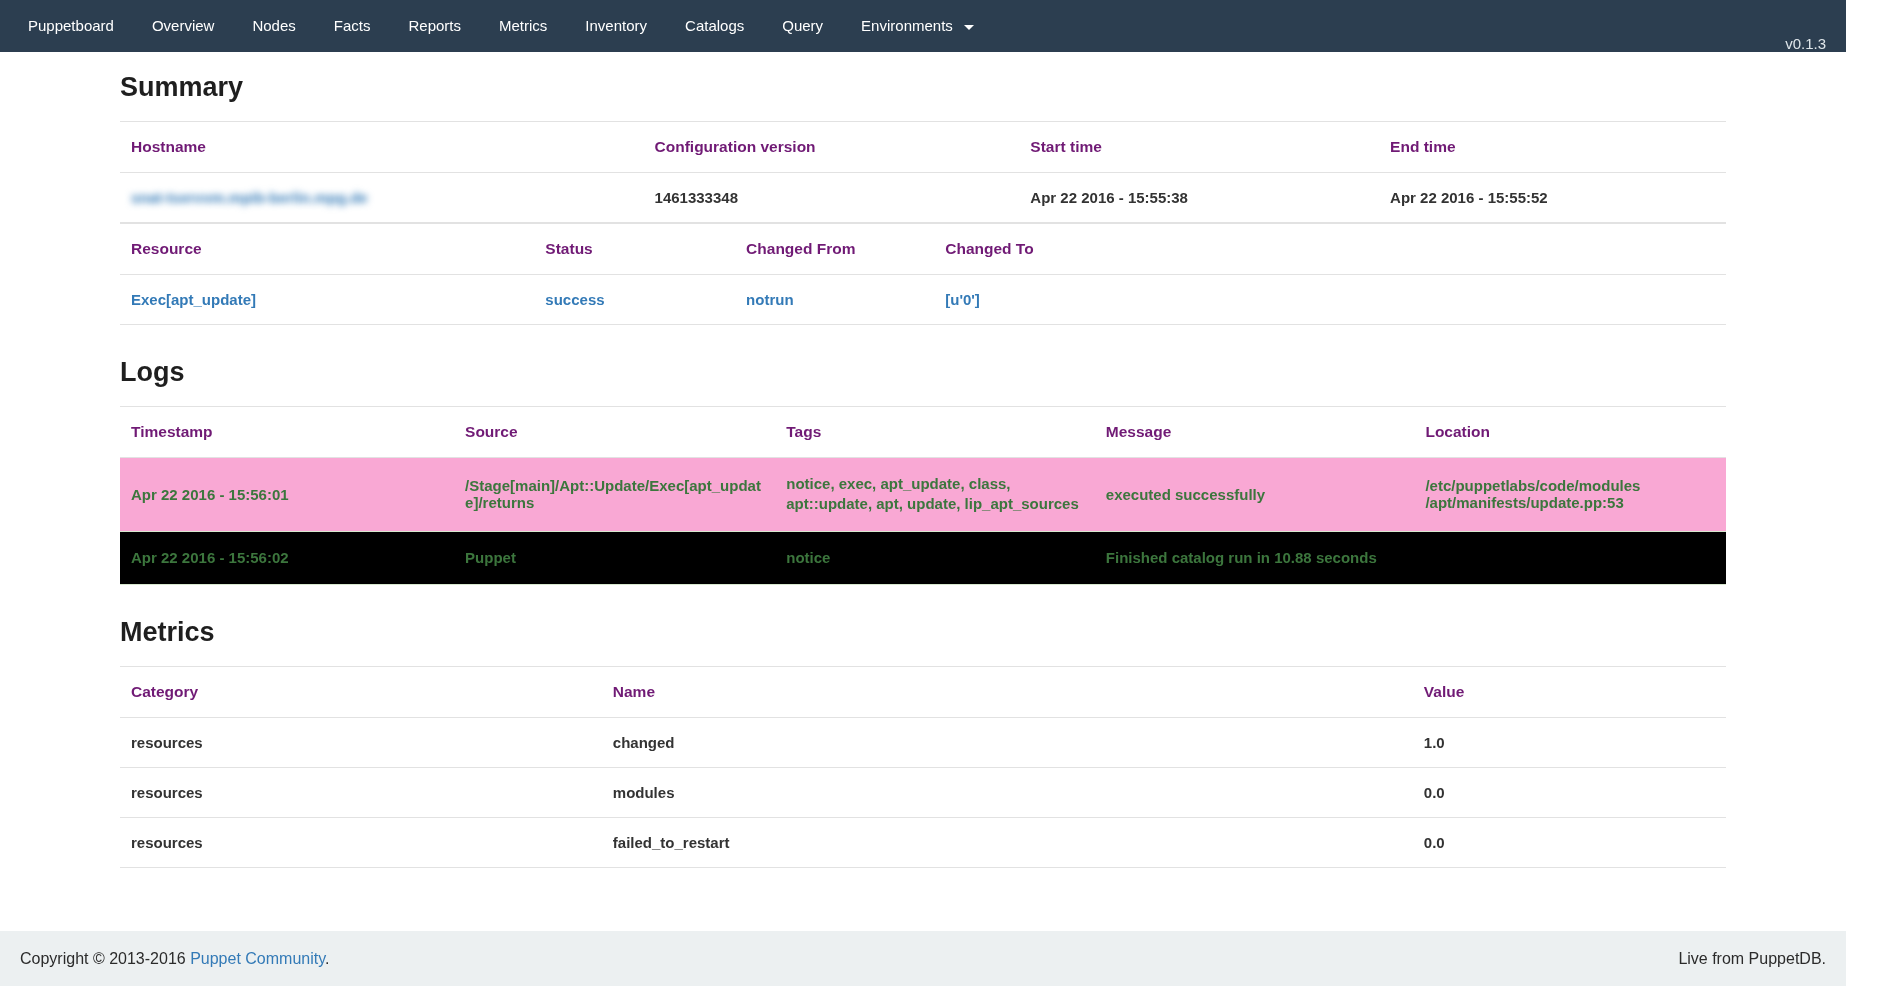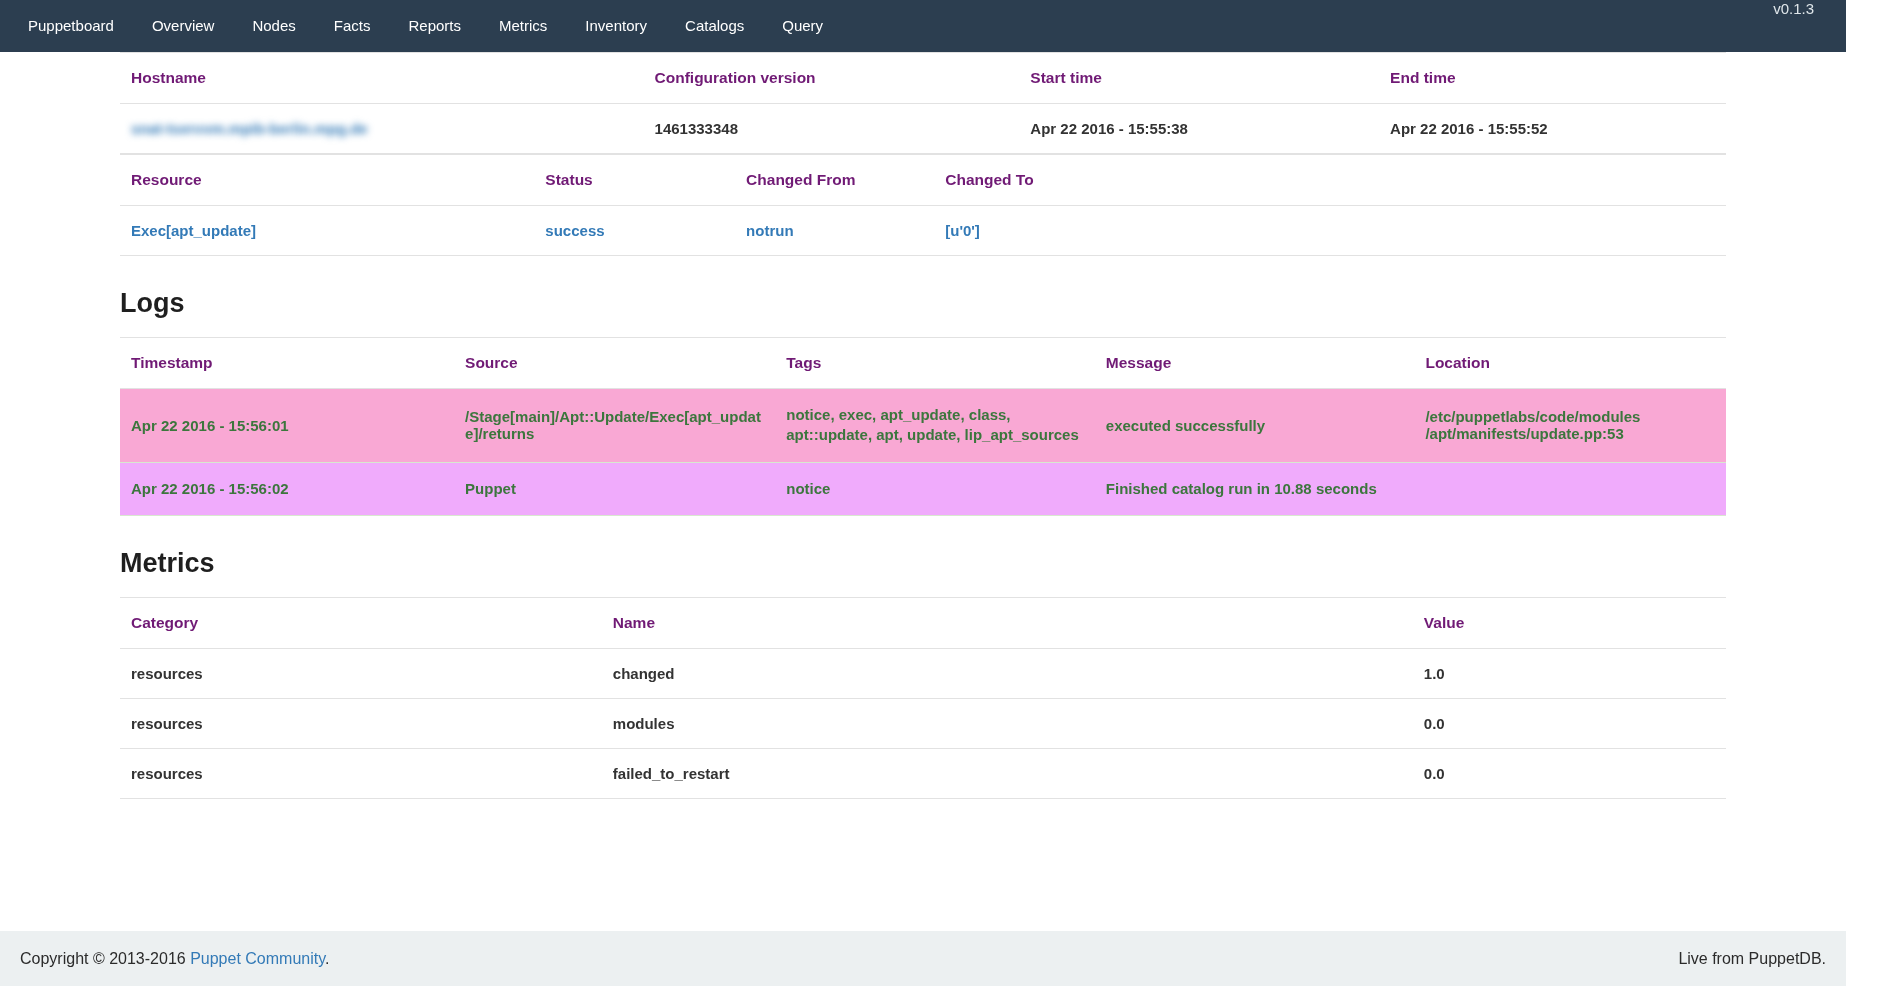--- a/index.html
+++ b/index.html
@@ -37,21 +37,21 @@
   }
   .brand { padding-left: 28px; }
   .caret {
     display: inline-block;
     margin-left: 7px;
     vertical-align: middle;
     border-left: 5px solid transparent;
     border-right: 5px solid transparent;
     border-top: 5px solid #ffffff;
   }
-  .nav-right { display: flex; align-items: flex-start; padding-right: 32px; }
+  .nav-right { display: flex; align-items: flex-end; padding-right: 20px; }
   .version { color: #dfe6ea; font-size: 15px; }
 
   
   .container {
     margin: 0 120px;
     padding-bottom: 80px;
   }
   h2.section-title {
     font-size: 27px;
     font-weight: bold;
@@ -87,21 +87,21 @@
   a.link { color: #337ab7; text-decoration: none; cursor: pointer; }
 
   .blurred {
     filter: blur(3.5px);
     -webkit-filter: blur(3.5px);
     user-select: none;
   }
 
   
   tr.log-row-a { background: #f9a8d4; color: #3c763d; }
-  tr.log-row-b { background: #f0abfc; color: #3c763d; }
+  tr.log-row-b { background: #000000; color: #3c763d; }
   tr.log-row-a td, tr.log-row-b td { color: #3c763d; border-bottom: 1px solid #d8e8cf; }
   .tags-cell { line-height: 1.35; }
 
   
   .footer {
     position: absolute;
     left: 0; right: 0; bottom: 0;
     height: 55px;
     background: #ecf0f1;
     display: flex;
@@ -122,28 +122,33 @@
     <div class="nav-left">
       <a class="brand">Puppetboard</a>
       <a class="nav-item">Overview</a>
       <a class="nav-item">Nodes</a>
       <a class="nav-item">Facts</a>
       <a class="nav-item">Reports</a>
       <a class="nav-item">Metrics</a>
       <a class="nav-item">Inventory</a>
       <a class="nav-item">Catalogs</a>
       <a class="nav-item">Query</a>
+      <a class="nav-item">
+        <span>Environments</span>
+        <span class="caret"></span>
+      </a>
     </div>
     <div class="nav-right">
       <span class="version">v0.1.3</span>
     </div>
   </nav>
 
   <main class="container">
 
+    <h2 class="section-title first">Summary</h2>
     <table class="data-table">
       <colgroup>
           <col style="width:32.6%">
           <col style="width:23.4%">
           <col style="width:22.4%">
           <col style="width:21.6%">
         </colgroup>
       <thead>
         <tr>
           <th>Hostname</th>

